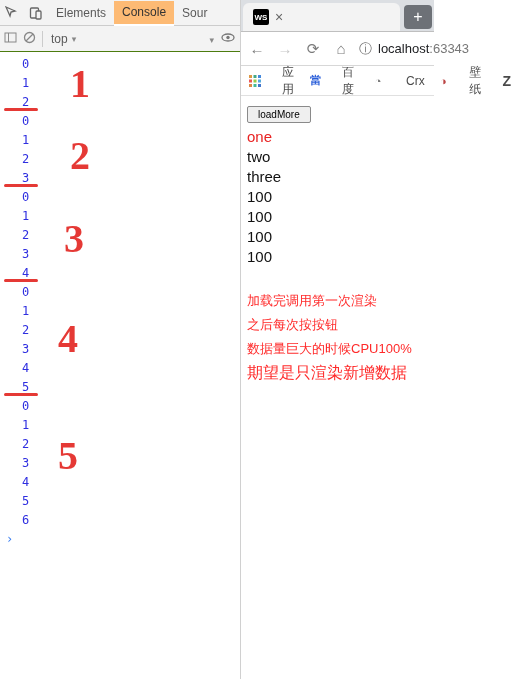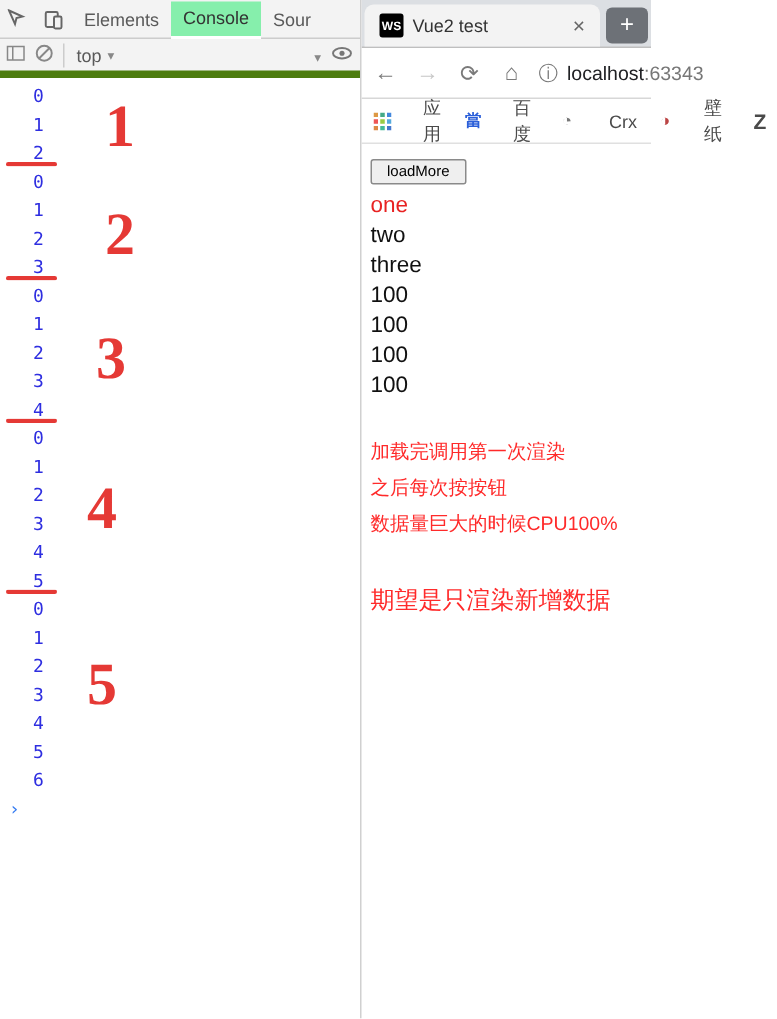--- a/index.html
+++ b/index.html
@@ -4,22 +4,22 @@
 <style>
 * { box-sizing: border-box; margin: 0; padding: 0; }
 html, body { width: 518px; height: 679px; overflow: hidden; font-family: "Segoe UI", Arial, sans-serif; font-size: 12px; background: #fff; }
 .root { display: flex; width: 434px; height: 679px; position: relative; }
 
 
 .devtools { width: 241px; height: 100%; border-right: 1px solid #d0d0d0; display: flex; flex-direction: column; background: #fff; position: relative; }
 .dt-tabs { display: flex; align-items: center; height: 26px; border-bottom: 1px solid #ccc; background: #f3f3f3; font-size: 12px; color: #5a5a5a; }
 .dt-tabs .ico { width: 24px; display: flex; align-items: center; justify-content: center; }
 .dt-tabs .tab { padding: 0 8px; height: 100%; display: flex; align-items: center; }
-.dt-tabs .tab.active { background: #86efac; border-bottom: 2px solid #fff; margin-bottom: -1px; color: #333; text-align: center; }
-.dt-toolbar { display: flex; align-items: center; height: 26px; border-bottom: 5px solid #4d7c0f; background: #f3f3f3; gap: 6px; padding: 0 4px; font-size: 12px; color: #5a5a5a; }
+.dt-tabs .tab.active { background: #fdba74; border-bottom: 2px solid #fff; margin-bottom: -1px; color: #333; text-align: center; }
+.dt-toolbar { display: flex; align-items: center; height: 26px; border-bottom: 1px solid #4d7c0f; background: #f3f3f3; gap: 6px; padding: 0 4px; font-size: 12px; color: #5a5a5a; }
 .dt-toolbar .sel { display: flex; align-items: center; gap: 2px; padding: 0 2px; }
 .dt-toolbar .dd::after { content: "▾"; font-size: 9px; margin-left: 2px; color: #888; }
 .console { flex: 1; overflow: hidden; padding-top: 2px; position: relative; }
 .crow { display: flex; align-items: center; height: 19px; padding-left: 22px; font-family: Menlo, Consolas, monospace; font-size: 12px; color: #2e2ee0; }
 .sep { position: absolute; left: 4px; width: 34px; height: 0; border-top: 3px solid #e53935; border-radius: 2px; }
 .prompt { display: flex; align-items: center; height: 20px; padding-left: 6px; color: #367cf1; font-family: monospace; }
 .ann { position: absolute; color: #e53935; font-family: "Comic Sans MS", cursive; font-size: 40px; font-weight: bold; pointer-events: none; }
 
 
 .browser { flex: 1; height: 100%; display: flex; flex-direction: column; background: #fff; min-width: 0; }
@@ -34,21 +34,21 @@
 .addr .urlwrap { flex: 1; display: flex; align-items: center; gap: 6px; font-size: 13px; color: #777; min-width: 0; }
 .addr .urlwrap .host { color: #202124; }
 .bookmarks { height: 30px; display: flex; align-items: center; gap: 14px; padding: 0 8px; border-bottom: 1px solid #e0e0e0; font-size: 12px; color: #4a4a4a; background: #fff; }
 .bookmarks .bm { display: flex; align-items: center; gap: 21px; }
 .bmico { width: 14px; height: 14px; display: inline-flex; align-items: center; justify-content: center; font-size: 11px; }
 .page { flex: 1; padding: 8px 6px; font-size: 15px; color: #111; overflow: hidden; }
 .page button.lm { background: #efefef; border: 1px solid #8a8a8a; padding: 2px 10px; font-size: 10px; border-radius: 2px; margin-bottom: 4px; }
 .page .li { line-height: 20px; }
 .page .li.red { color: #e82222; }
 .page .note { color: #ff2a2a; font-size: 13px; line-height: 24px; margin-top: 22px; }
-.page .note2 { color: #ff2a2a; font-size: 16px; line-height: 24px; margin-top: 28px; }
+.page .note2 { color: #ff2a2a; font-size: 16px; line-height: 24px; }
 </style>
 </head>
 <body>
 
 <div class="root">
 
   <div class="devtools">
     <div class="dt-tabs">
       <div class="ico">
         <svg width="14" height="14" viewBox="0 0 14 14">
@@ -126,21 +126,20 @@
     <div class="ann" style="top:132px; left:70px;">2</div>
     <div class="ann" style="top:215px; left:64px;">3</div>
     <div class="ann" style="top:315px; left:58px;">4</div>
     <div class="ann" style="top:432px; left:58px;">5</div>
   </div>
 
   <div class="browser">
     <div class="tabstrip">
       <div class="btab">
         <span class="fav">WS</span>
-        <span class="title">Vue2 test</span>
         <span class="close">×</span>
       </div>
       <div class="newtab">+</div>
     </div>
 
     <div class="addr">
       <span class="navico">←</span>
       <span class="navico" style="color:#c7c7c7;">→</span>
       <span class="navico">⟳</span>
       <span class="navico">⌂</span>

